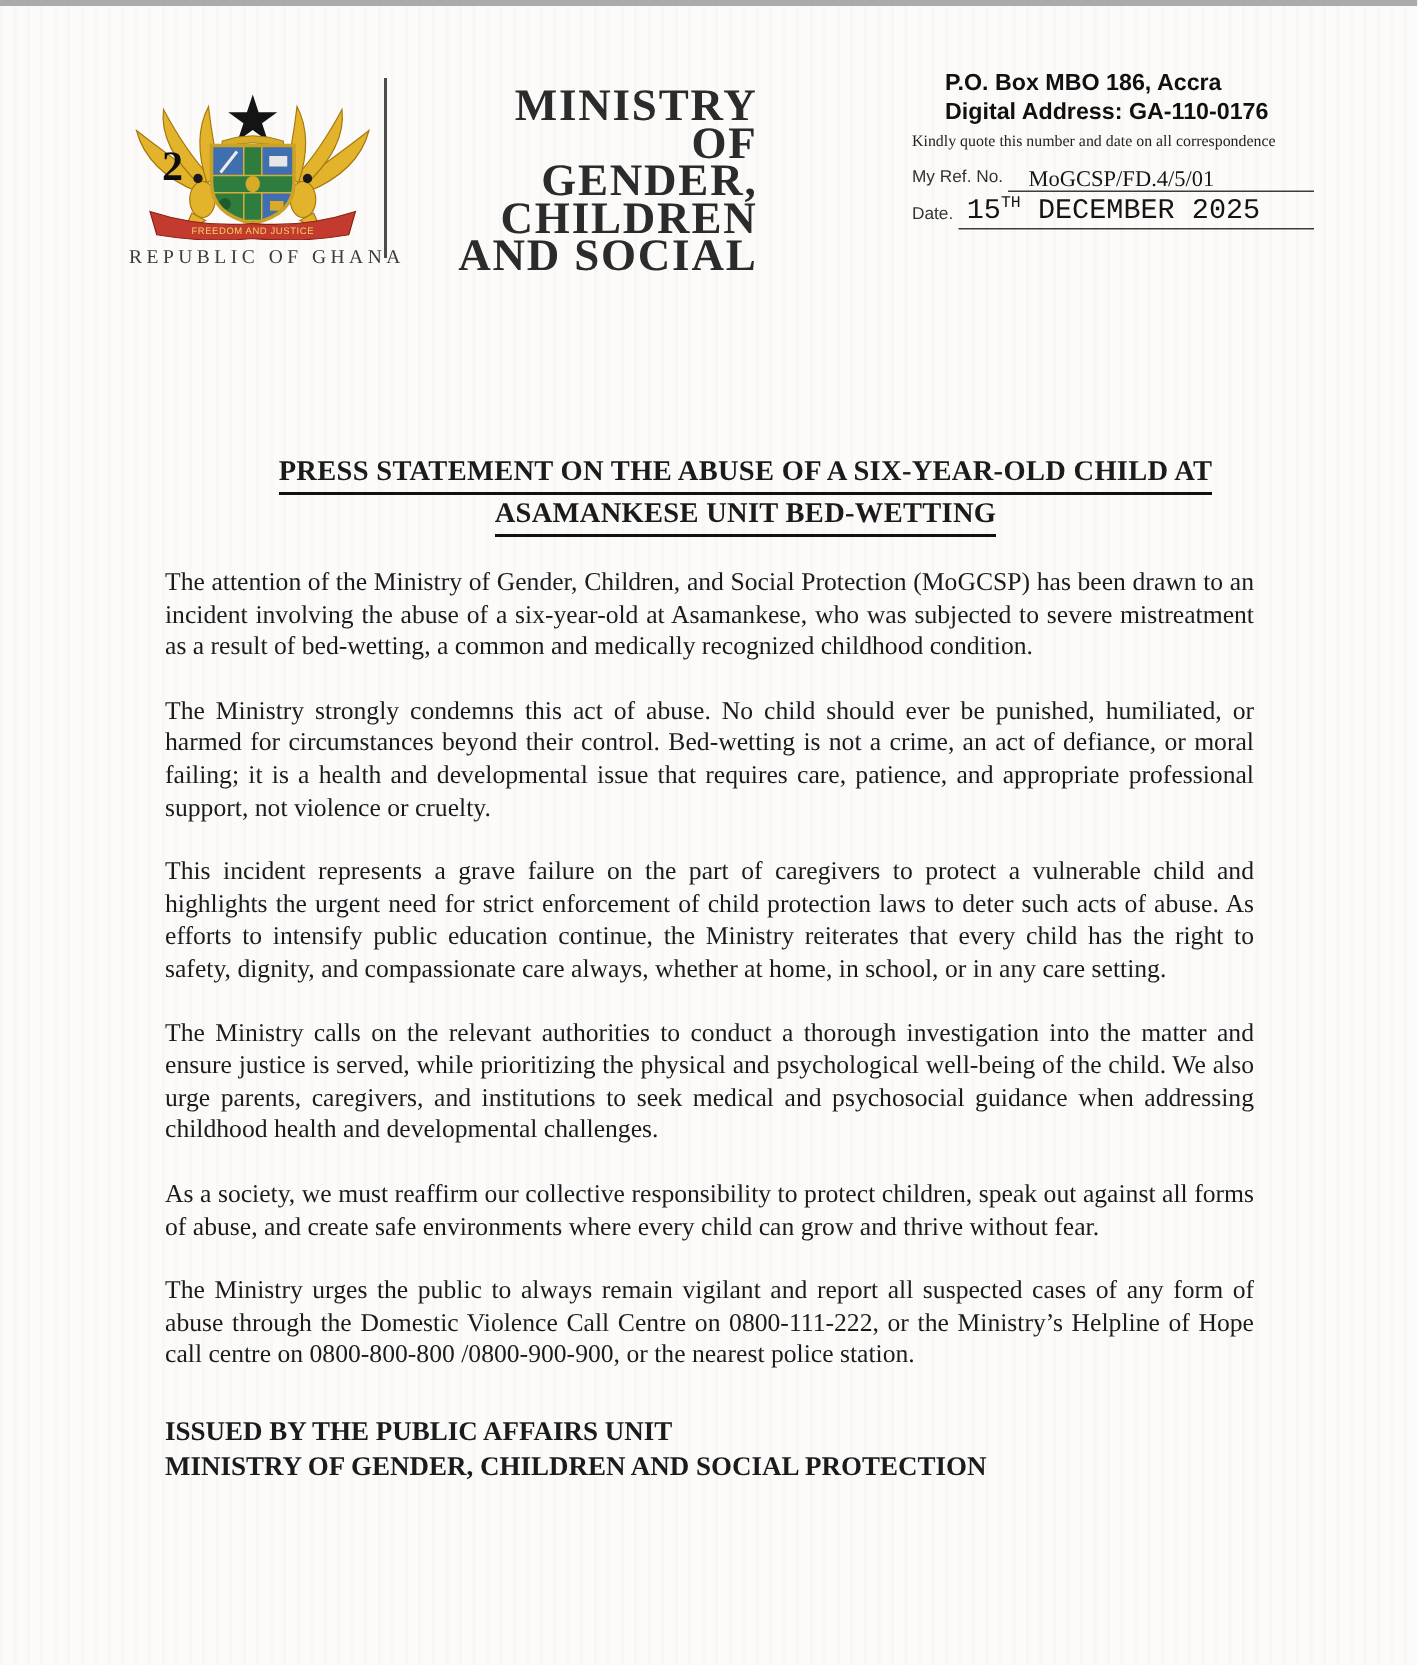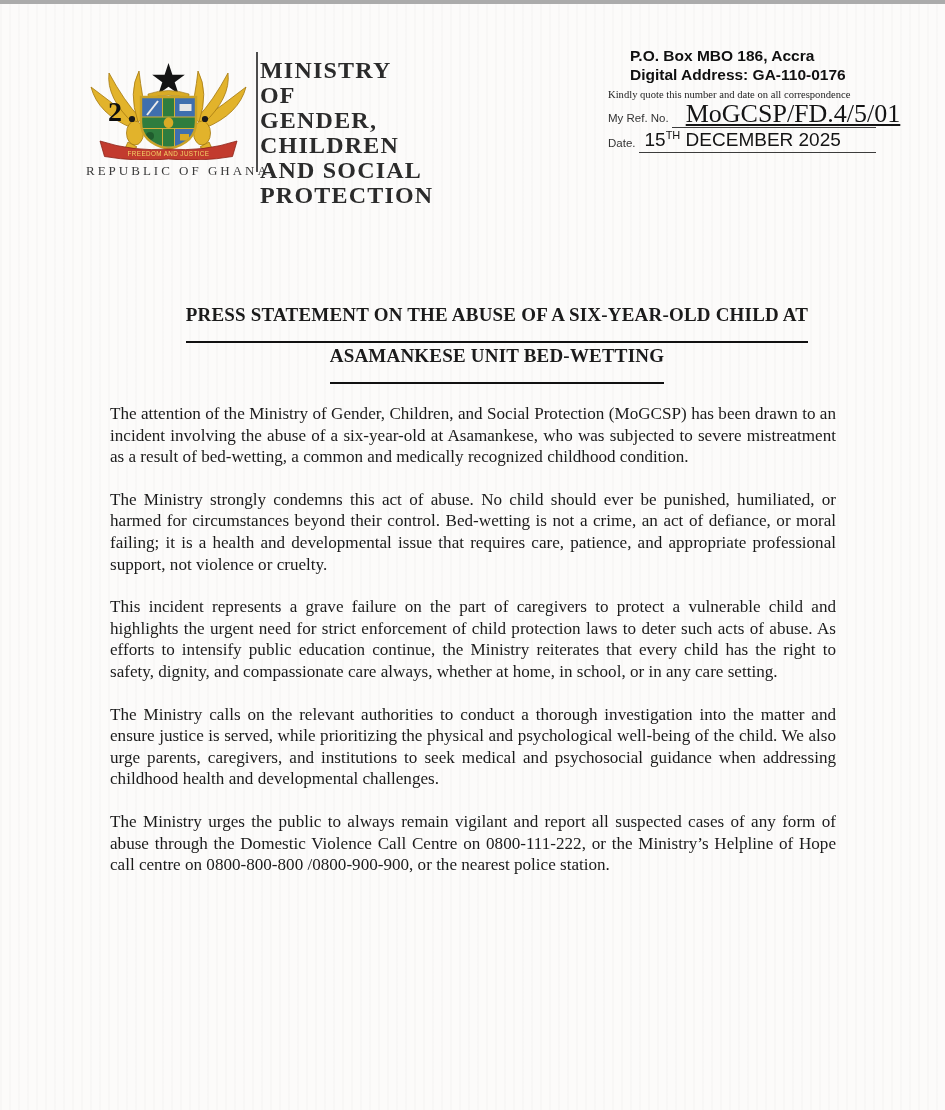--- a/index.html
+++ b/index.html
@@ -22,48 +22,48 @@
     white-space:nowrap; font-family:"Liberation Serif", serif;
   }
   .artifact-2 {
     position:absolute; left:108px; top:96px; font-size:28px; font-weight:bold;
     color:#0d0d0d; font-family:"Liberation Serif", serif; z-index:3;
   }
   .vert-divider { position:absolute; left:256px; top:52px; width:1.5px; height:120px; background:#4d4d4d; }
 
   .ministry {
     position:absolute; left:260px; top:58px; width:245px;
-    text-align:left; font-size:24px; line-height:25px; font-weight:bold;
+    text-align:right; font-size:30px; line-height:25px; font-weight:bold;
     letter-spacing:1.2px; color:#2b2b2b;
   }
 
   .contact { position:absolute; left:608px; top:46px; width:268px; font-family:"Liberation Sans", sans-serif; }
   .contact .bold-line { font-size:15.5px; font-weight:bold; line-height:19px; color:#101010;margin-left:22px; }
   .contact .note { font-size:10.6px; margin-top:5px; color:#222; white-space:nowrap;font-family:Liberation Serif, serif; }
   .ref-row { display:flex; align-items:flex-start; margin-top:12px; }
   .ref-row.tight { margin-top:9px; }
   .ref-label { font-size:11.5px; color:#333; white-space:nowrap; padding-bottom:1px; }
   .ref-line { flex:1; border-bottom:1.4px solid #3c3c3c; margin-left:3px; min-height:15px; position:relative; }
   .ref-value {
-    font-family:"Liberation Serif", serif; font-size:26px; color:#141414;
-    position:absolute; left:14px; bottom:-2px; white-space:nowrap;text-decoration:underline;
+    font-family:"Liberation Serif", serif; font-size:15px; color:#141414;
+    position:absolute; left:14px; bottom:-2px; white-space:nowrap;
   }
   .date-value {
-    font-family:Liberation Sans, sans-serif; font-size:19px; color:#141414;
+    font-family:Liberation Mono, monospace; font-size:19px; color:#141414;
     position:absolute; left:6px; bottom:1px; white-space:nowrap;
   }
   .date-value sup { font-size:11px; }
 
   
   .doc-body {
     position:absolute; left:110px; top:302px; width:726px;
     font-size:17.1px; line-height:21.6px; text-align:justify;
   }
   .doc-title { text-align:center; font-weight:bold; font-size:19px; line-height:25px; margin:0 0 19px 0; letter-spacing:0.2px; }
-  .doc-title .tline { display:inline-block; border-bottom:2.5px solid #111; padding-bottom:14px;margin-left:48px; }
+  .doc-title .tline { display:inline-block; border-bottom:2.5px solid #111; padding-bottom:1px;margin-left:48px; }
   .doc-body p { margin:0 0 21px 0; }
   .issued { margin-top:29px; font-weight:bold; font-size:18px; line-height:23px; text-align:left; }
 </style>
 </head>
 <body>
 
 <div class="page">
   <div class="top-strip"></div>
 
   <div>
@@ -114,21 +114,20 @@
     </div>
 
     <div class="artifact-2">2</div>
     <div class="vert-divider"></div>
 
     <div class="ministry">
       <div>MINISTRY</div>
       <div>OF</div>
       <div>GENDER, CHILDREN</div>
       <div>AND SOCIAL</div>
-      <div>PROTECTION</div>
     </div>
 
     <div class="contact">
       <div class="bold-line">P.O. Box MBO 186, Accra</div>
       <div class="bold-line">Digital Address: GA-110-0176</div>
       <div class="note">Kindly quote this number and date on all correspondence</div>
 
       <div class="ref-row">
         <span class="ref-label">My Ref. No.</span>
         <span class="ref-line">
@@ -149,16 +148,21 @@
   <div class="doc-body">
     <h1 class="doc-title">
       <span class="tline">PRESS STATEMENT ON THE ABUSE OF A SIX-YEAR-OLD CHILD AT</span>
       <span class="tline">ASAMANKESE UNIT BED-WETTING</span>
     </h1>
 
     <p>The attention of the Ministry of Gender, Children, and Social Protection (MoGCSP) has been drawn to an incident involving the abuse of a six-year-old at Asamankese, who was subjected to severe mistreatment as a result of bed-wetting, a common and medically recognized childhood condition.</p>
     <p>The Ministry strongly condemns this act of abuse. No child should ever be punished, humiliated, or harmed for circumstances beyond their control. Bed-wetting is not a crime, an act of defiance, or moral failing; it is a health and developmental issue that requires care, patience, and appropriate professional support, not violence or cruelty.</p>
     <p>This incident represents a grave failure on the part of caregivers to protect a vulnerable child and highlights the urgent need for strict enforcement of child protection laws to deter such acts of abuse. As efforts to intensify public education continue, the Ministry reiterates that every child has the right to safety, dignity, and compassionate care always, whether at home, in school, or in any care setting.</p>
     <p>The Ministry calls on the relevant authorities to conduct a thorough investigation into the matter and ensure justice is served, while prioritizing the physical and psychological well-being of the child. We also urge parents, caregivers, and institutions to seek medical and psychosocial guidance when addressing childhood health and developmental challenges.</p>
+    <p>As a society, we must reaffirm our collective responsibility to protect children, speak out against all forms of abuse, and create safe environments where every child can grow and thrive without fear.</p>
     <p>The Ministry urges the public to always remain vigilant and report all suspected cases of any form of abuse through the Domestic Violence Call Centre on 0800-111-222, or the Ministry’s Helpline of Hope call centre on 0800-800-800 /0800-900-900, or the nearest police station.</p>
 
+    <div class="issued">
+      <div>ISSUED BY THE PUBLIC AFFAIRS UNIT</div>
+      <div>MINISTRY OF GENDER, CHILDREN AND SOCIAL PROTECTION</div>
+    </div>
   </div>
 </div>
 
 </body></html>

